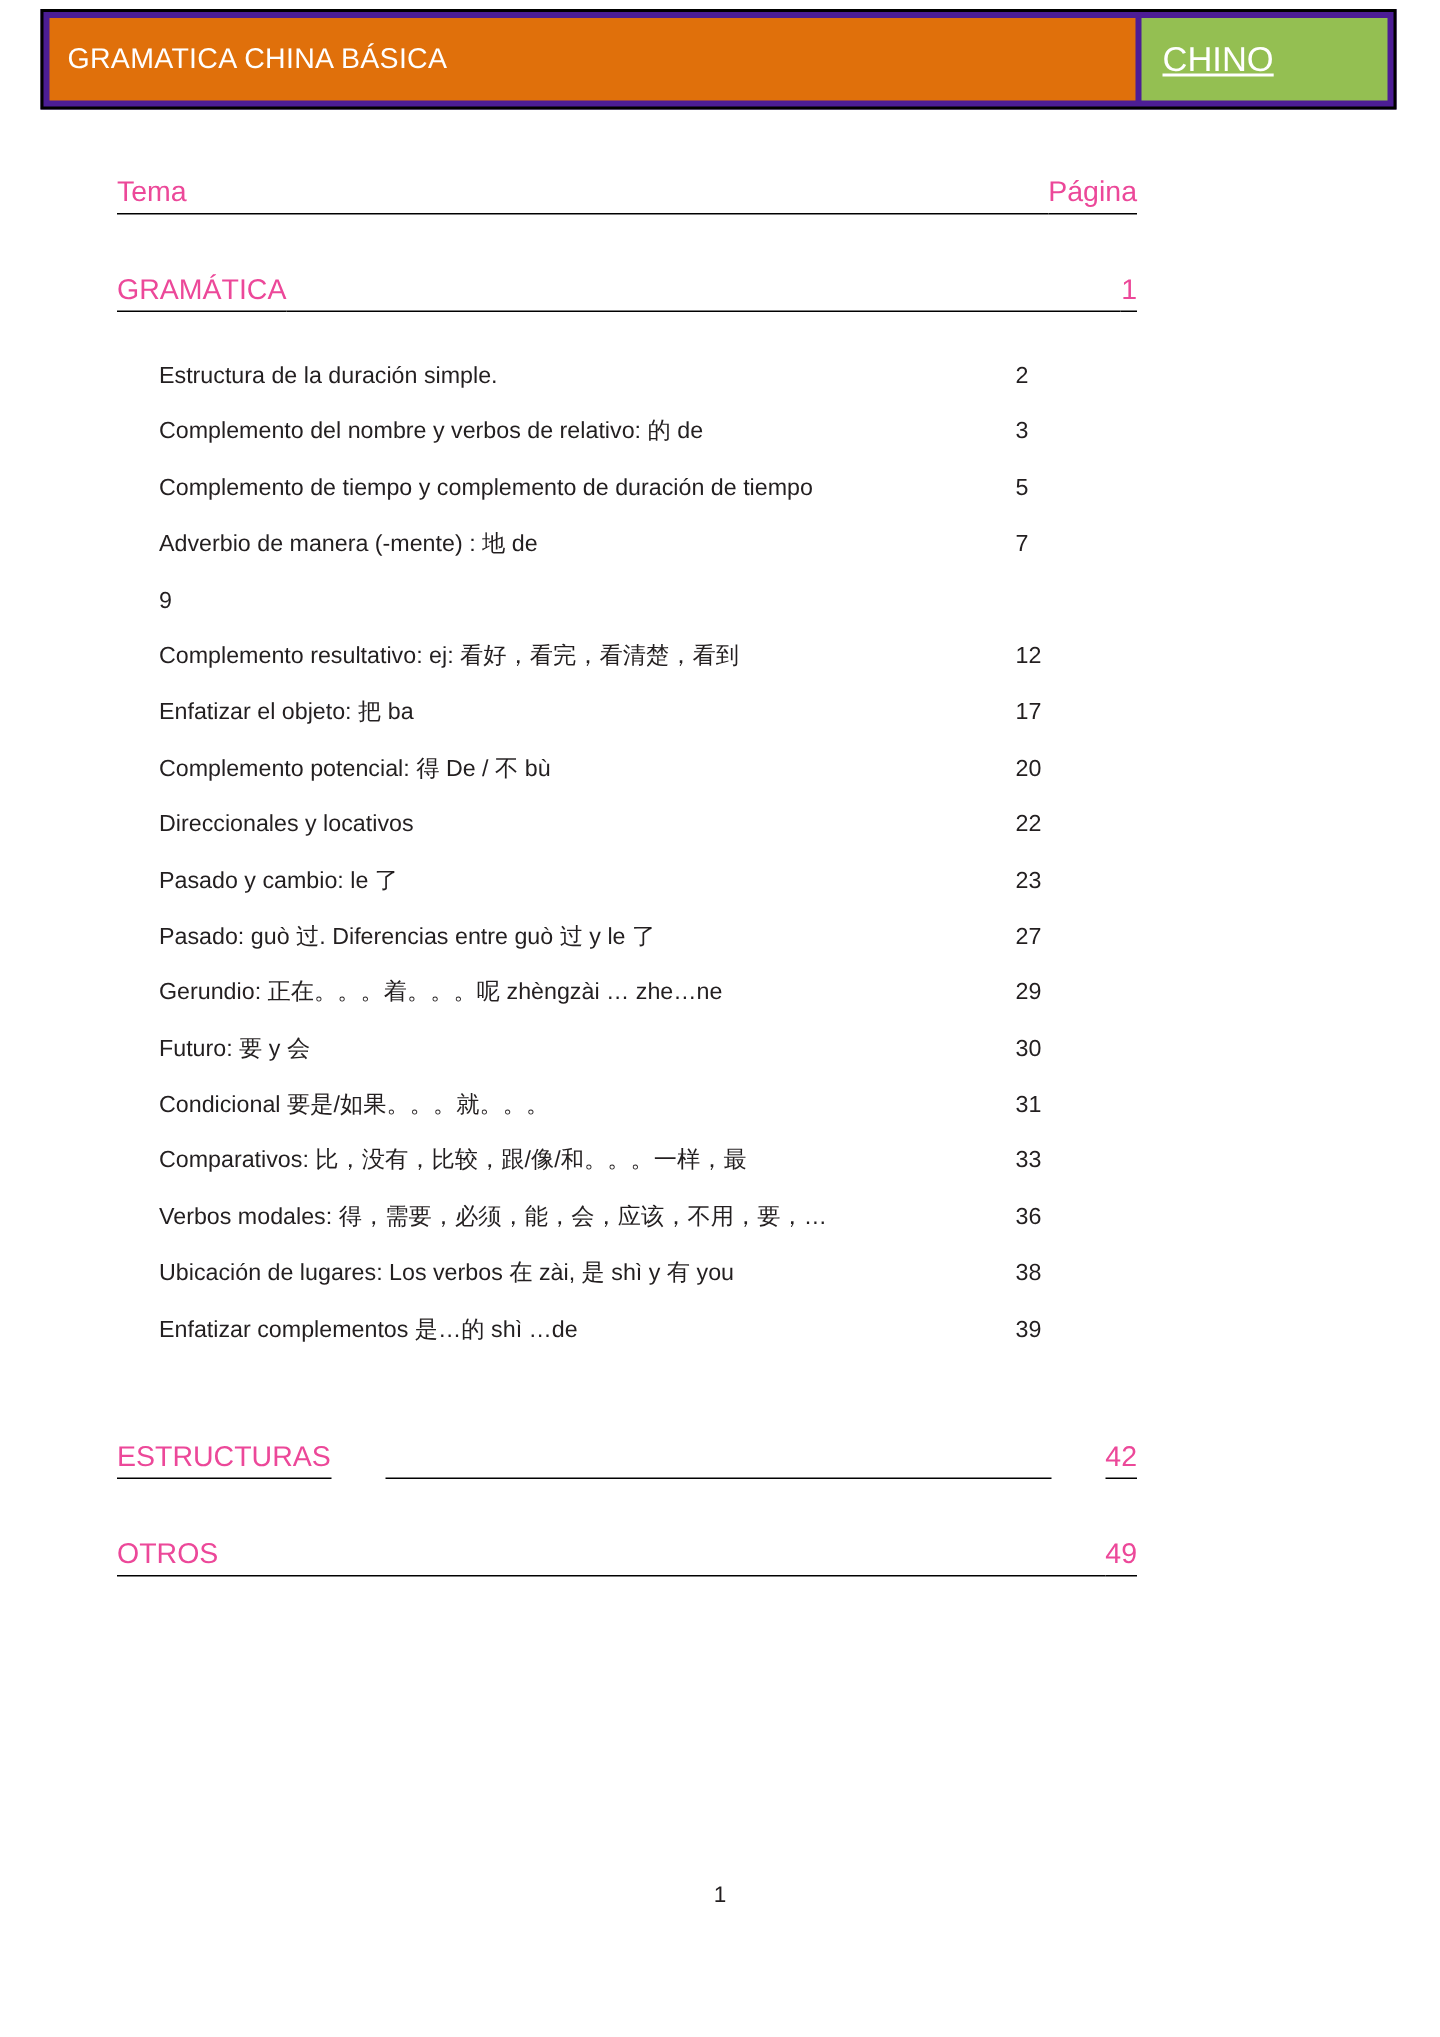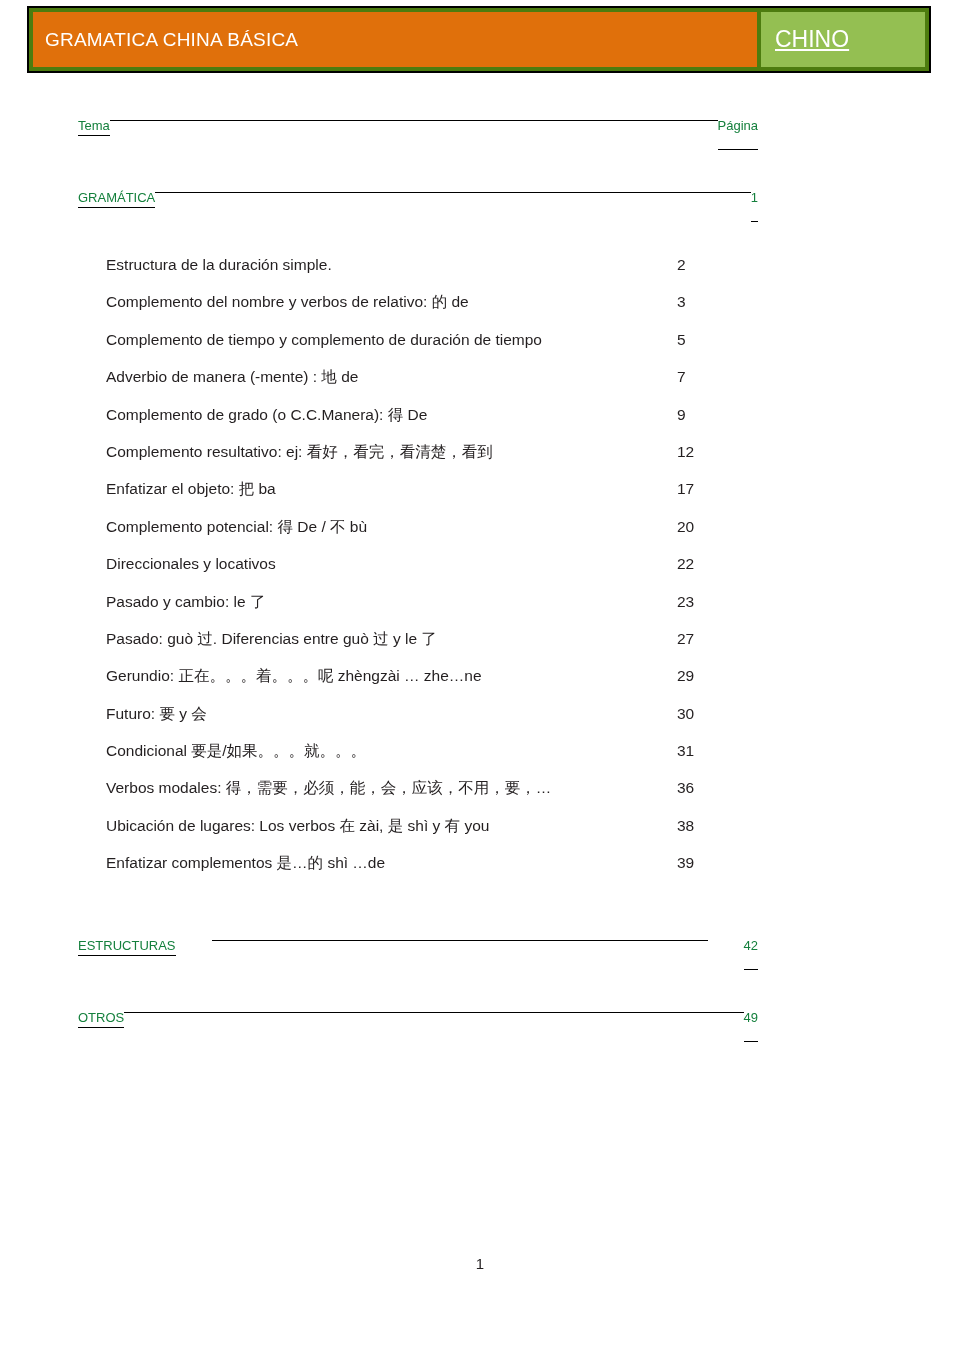--- a/index.html
+++ b/index.html
@@ -20,21 +20,21 @@
   .banner {
     position: absolute;
     left: 27px;
     top: 6px;
     width: 904px;
     height: 67px;
     border: 2px solid #000000;
     box-sizing: border-box;
     display: flex;
     align-items: stretch;
-    background: #4d7c0f;
+    background: #4c1d95;
     padding: 4px;
   }
   .banner-title {
     flex: 1 1 auto;
     background: #E0700B;
     display: flex;
     align-items: center;
     padding-left: 12px;
     box-sizing: border-box;
   }
@@ -64,44 +64,44 @@
   .toc {
     position: absolute;
     left: 78px;
     top: 118px;
     width: 680px;
   }
 
   .row {
     position: relative;
     display: flex;
-    align-items: flex-start;
-    font-size: 13px;
-    color: #15803d;
+    align-items: flex-end;
+    font-size: 19px;
+    color: #ec4899;
   }
 
   
   .rule-row {
     margin-bottom: 0;
   }
   .rule-row .label {
     white-space: nowrap;
     border-bottom: 1.4px solid #000000;
     padding-bottom: 2px;
   }
   .rule-row .filler {
     flex: 1 1 auto;
     border-bottom: 1.4px solid #000000;
     padding-bottom: 2px;
     min-width: 4px;
   }
   .rule-row .page {
     white-space: nowrap;
     border-bottom: 1.4px solid #000000;
-    padding-bottom: 16px;
+    padding-bottom: 2px;
   }
 
   .row-head { margin-top: 0; }
   .row-head .page { padding-right: 0; }
 
   .row-gram { margin-top: 40px; }
   .row-estructuras { margin-top: 0; gap: 36px; }
   .row-otros { margin-top: 12px; }
 
   
@@ -212,21 +212,20 @@
           <i></i>
         </span>
       <span class="text">Adverbio de manera (-mente) : 地 de</span>
       <span class="page">7</span>
     </div>
 
     <div class="item">
       <span class="bullet">
           <i></i>
         </span>
-      <span class="text">Complemento de grado (o C.C.Manera): 得 De</span>
       <span class="page">9</span>
     </div>
 
     <div class="item">
       <span class="bullet">
           <i></i>
         </span>
       <span class="text">Complemento resultativo: ej: 看好，看完，看清楚，看到</span>
       <span class="page">12</span>
     </div>
@@ -288,20 +287,27 @@
     </div>
 
     <div class="item">
       <span class="bullet">
           <i></i>
         </span>
       <span class="text">Condicional 要是/如果。。。就。。。</span>
       <span class="page">31</span>
     </div>
 
+    <div class="item">
+      <span class="bullet">
+          <i></i>
+        </span>
+      <span class="text">Comparativos: 比，没有，比较，跟/像/和。。。一样，最</span>
+      <span class="page">33</span>
+    </div>
 
     <div class="item">
       <span class="bullet">
           <i></i>
         </span>
       <span class="text">Verbos modales: 得，需要，必须，能，会，应该，不用，要，…</span>
       <span class="page">36</span>
     </div>
 
     <div class="item">

